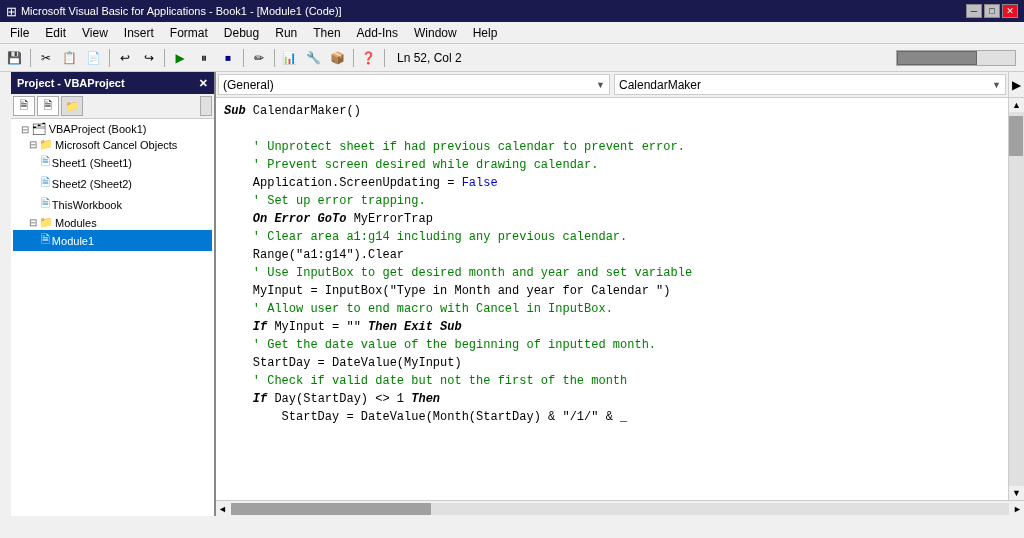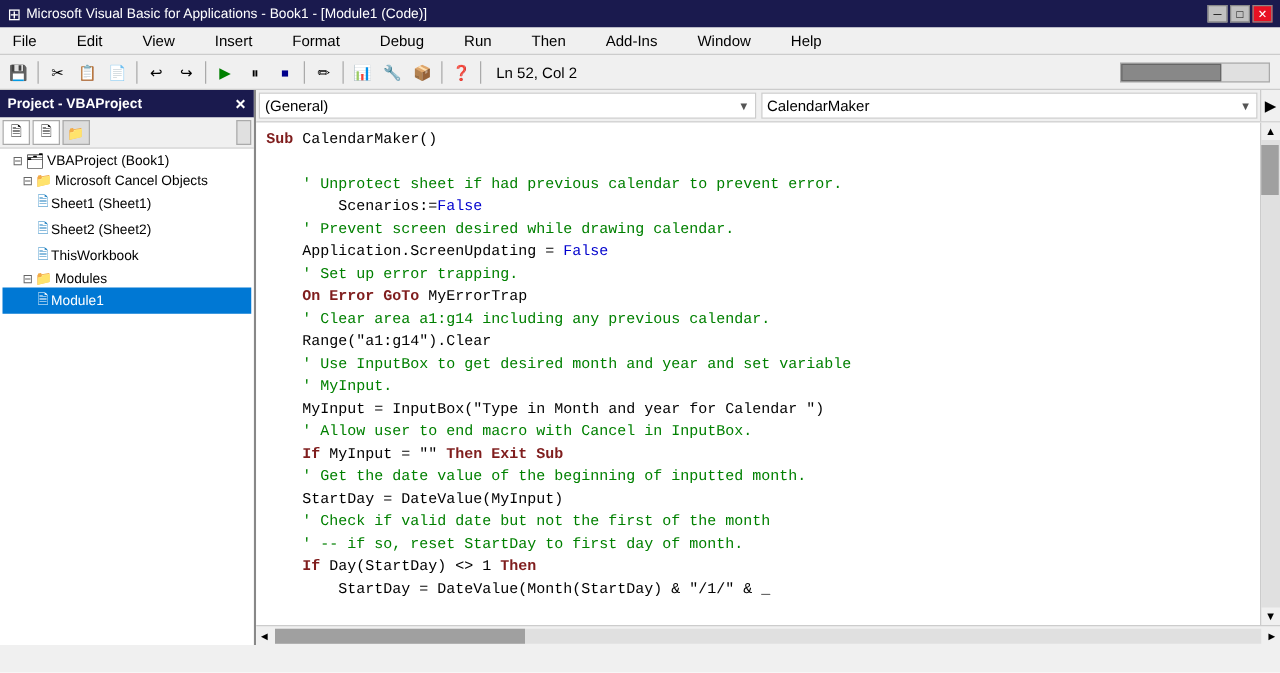--- a/index.html
+++ b/index.html
@@ -29,21 +29,20 @@
     }
 
     
     #menu-bar {
       background: #f0f0f0;
       border-bottom: 1px solid #ccc;
       height: 22px;
       display: flex;
       align-items: center;
       padding: 0 2px;
-      gap: 16px;
     }
     .menu-item {
       padding: 2px 8px;
       cursor: pointer;
       font-size: 12px;
       height: 22px;
       display: flex;
       align-items: center;
     }
 
@@ -157,21 +156,21 @@
       flex: 1;
       overflow: auto;
       padding: 4px 8px;
       font-family: 'Courier New', Courier, monospace;
       font-size: 12px;
       line-height: 1.5;
       background: white;
       position: relative;
     }
     .code-line { white-space: pre; }
-    .kw { color: #7f1d1d; font-weight: bold; } 
+    .kw { color: #000000; font-weight: bold; font-style: italic; } 
     .cm { color: #008000; } 
     .id { color: #000000; } 
     .val { color: #0000CD; }
   </style>
 </head>
 <body>
 
 <div id="title-bar">
   <div id="title-bar-left">
     <span style="font-size:13px;">⊞</span>
@@ -222,21 +221,21 @@
   <button class="tool-btn" title="Help">❓</button>
   <div class="toolbar-sep"></div>
   <span class="toolbar-status">Ln 52, Col 2</span>
 
   <div style="flex:1;"></div>
   <div style="width:120px;height:16px;background:#e0e0e0;border:1px solid #aaa;margin-right:4px;">
     <div style="width:80px;height:100%;background:#888;border:1px solid #666;"></div>
   </div>
 </div>
 
-<div id="main-layout" style="display:flex; height:444px;">
+<div id="main-layout" style="display:flex; height:444px;margin-left:11px;">
 
   <div id="project-pane">
     <div id="project-header">
       <span>Project - VBAProject</span>
       <span style="cursor:pointer; font-size:11px;">✕</span>
     </div>
     <div id="project-toolbar">
       <button class="proj-tool-btn" title="View Code">🗎</button>
       <button class="proj-tool-btn" title="View Object">🗎</button>
       <button class="proj-tool-btn" title="Toggle Folders" style="background:#ddd;">📁</button>
@@ -301,36 +300,33 @@
 
       <div style="width:16px;display:flex;align-items:center;justify-content:center;border-left:1px solid #ccc;">▶</div>
     </div>
 
     <div style="display:flex;flex:1;overflow:hidden;">
       <div id="code-editor">
 
         <div class="code-line"><span class="kw">Sub</span><span class="id"> CalendarMaker()</span></div>
         <div class="code-line"> </div>
         <div class="code-line"><span class="cm">    ' Unprotect sheet if had previous calendar to prevent error.</span></div>
-        <div class="code-line"><span class="id">        Scenarios:=</span><span class="val">False</span></div>
         <div class="code-line"><span class="cm">    ' Prevent screen desired while drawing calendar.</span></div>
         <div class="code-line"><span class="id">    Application.ScreenUpdating = </span><span class="val">False</span></div>
         <div class="code-line"><span class="cm">    ' Set up error trapping.</span></div>
         <div class="code-line"><span class="id">    </span><span class="kw">On Error GoTo</span><span class="id"> MyErrorTrap</span></div>
         <div class="code-line"><span class="cm">    ' Clear area a1:g14 including any previous calendar.</span></div>
         <div class="code-line"><span class="id">    Range("a1:g14").Clear</span></div>
         <div class="code-line"><span class="cm">    ' Use InputBox to get desired month and year and set variable</span></div>
-        <div class="code-line"><span class="cm">    ' MyInput.</span></div>
         <div class="code-line"><span class="id">    MyInput = InputBox("Type in Month and year for Calendar ")</span></div>
         <div class="code-line"><span class="cm">    ' Allow user to end macro with Cancel in InputBox.</span></div>
         <div class="code-line"><span class="id">    </span><span class="kw">If</span><span class="id"> MyInput = "" </span><span class="kw">Then Exit Sub</span></div>
         <div class="code-line"><span class="cm">    ' Get the date value of the beginning of inputted month.</span></div>
         <div class="code-line"><span class="id">    StartDay = DateValue(MyInput)</span></div>
         <div class="code-line"><span class="cm">    ' Check if valid date but not the first of the month</span></div>
-        <div class="code-line"><span class="cm">    ' -- if so, reset StartDay to first day of month.</span></div>
         <div class="code-line"><span class="id">    </span><span class="kw">If</span><span class="id"> Day(StartDay) &lt;&gt; 1 </span><span class="kw">Then</span></div>
         <div class="code-line"><span class="id">        StartDay = DateValue(Month(StartDay) &amp; "/1/" &amp; _</span></div>
         <div class="code-line"></div>
       </div>
 
       <div style="width:16px;background:#f0f0f0;border-left:1px solid #ccc;display:flex;flex-direction:column;align-items:center;">
         <div style="font-size:9px;cursor:pointer;padding:2px;">▲</div>
         <div style="flex:1;width:100%;background:#e0e0e0;position:relative;">
           <div style="width:14px;height:40px;background:#a0a0a0;position:absolute;top:4px;left:0;"></div>
         </div>

